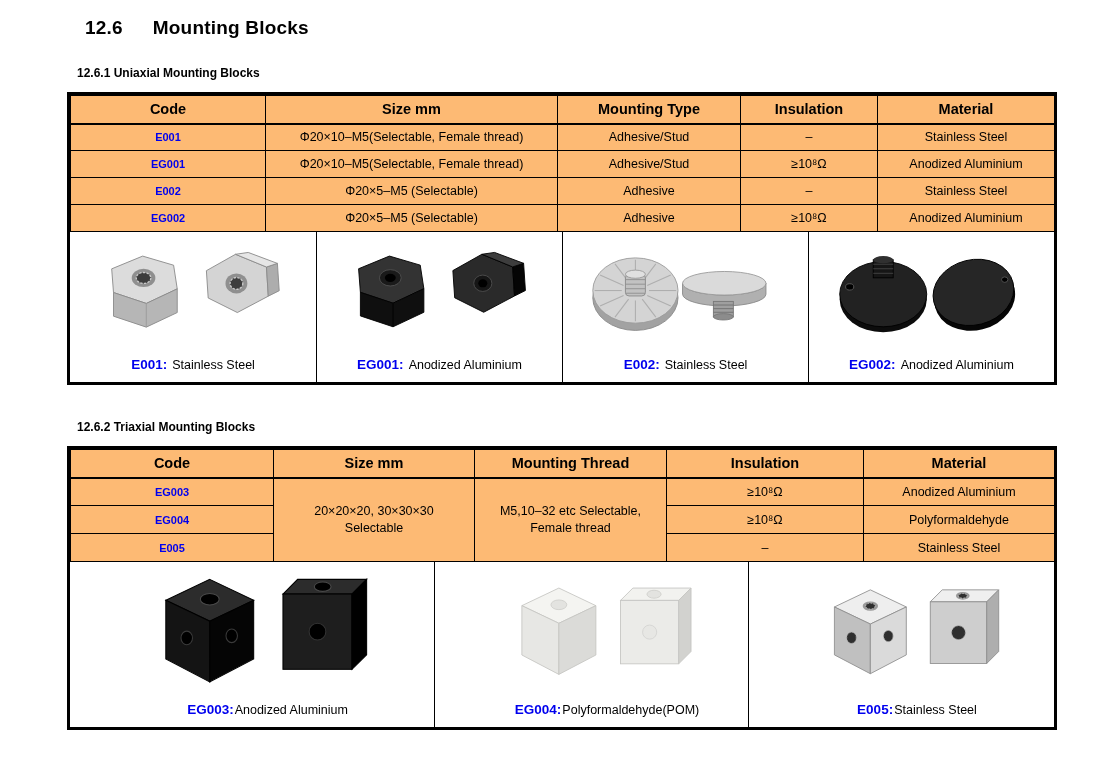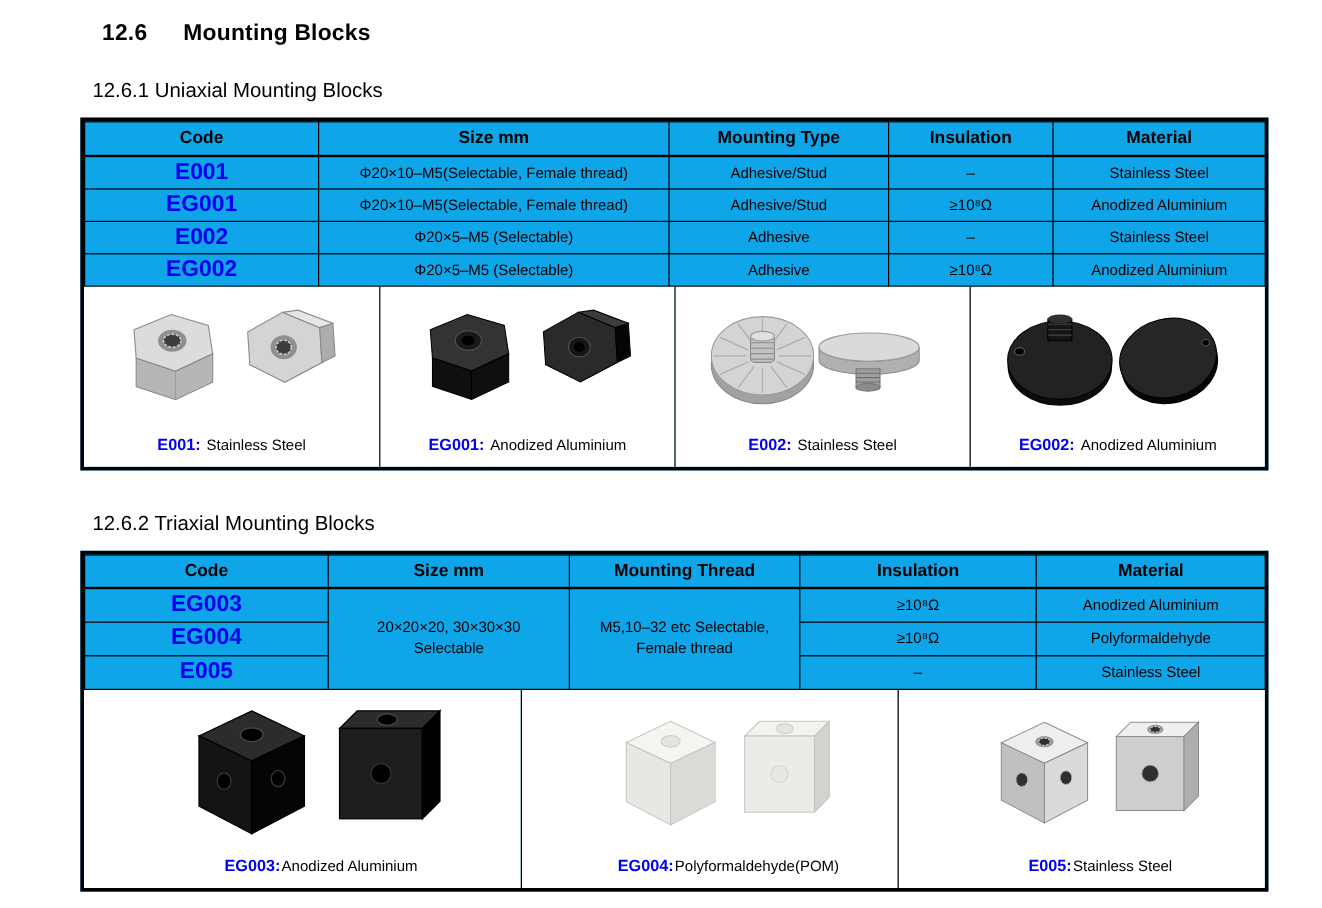--- a/index.html
+++ b/index.html
@@ -4,29 +4,29 @@
 <style>
   * { box-sizing: border-box; }
   html,body { margin:0; padding:0; background:#ffffff; }
   .page {
     width:1102px; height:757px; background:#fff; overflow:hidden;
     font-family:"Liberation Sans","DejaVu Sans",sans-serif; color:#000;
     padding:15px 45px 0 67px; position:relative;
   }
   .h1 { font-size:19px; font-weight:bold; margin:2px 0 27px 18px; letter-spacing:0.2px; }
   .h1 .num { margin-right:30px;margin-top:20px; }
-  .h2 { font-size:17px; font-weight:normal; margin:0 0 12px 10px; }
-  .tbl-wrap { border:3px solid #000; width:990px; background:#0ea5e9; }
+  .h2 { font-size:12px; font-weight:bold; margin:0 0 12px 10px; }
+  .tbl-wrap { border:3px solid #000; width:990px; background:#fdba74; }
   .tbl-wrap.mb { margin-bottom:35px; }
   table { border-collapse:collapse; width:100%; table-layout:fixed; }
   th, td { border:1px solid #000; text-align:center; vertical-align:middle; padding:2px 3px; }
   thead th { font-size:14.5px; font-weight:bold; height:28px; border-bottom:2px solid #000; }
   td { font-size:12.5px; height:27px; }
   .t2 td { height:28px; }
-  td.code { color:#0000EE; font-weight:bold; font-size:19px;text-align:center; }
+  td.code { color:#0000EE; font-weight:bold; font-size:11px;text-align:center; }
   .multiline { white-space:pre-line; line-height:1.35; }
   .gallery { display:flex; width:100%; }
   .gcell {
     display:flex; flex-direction:column; justify-content:flex-end;
     border-left:1px solid #000; padding:6px 4px 9px 4px; background:#fff;
   }
   .gcell:first-child { border-left:none; }
   .g1 .gcell { width:25%; height:150px; }
   .g2 .gcell:nth-child(1){ width:37%; } .g2 .gcell:nth-child(2){ width:31.9%; } .g2 .gcell:nth-child(3){ width:31.1%; }
   .g2 .gcell { height:165px;padding-left:35px; }

